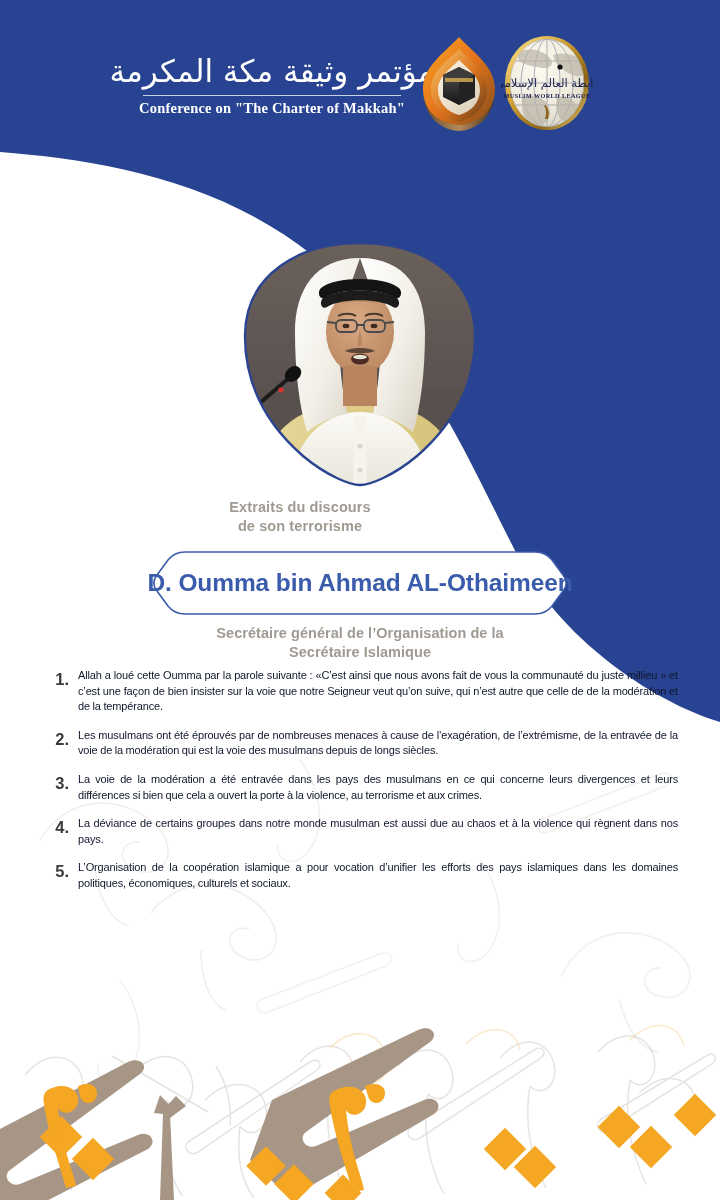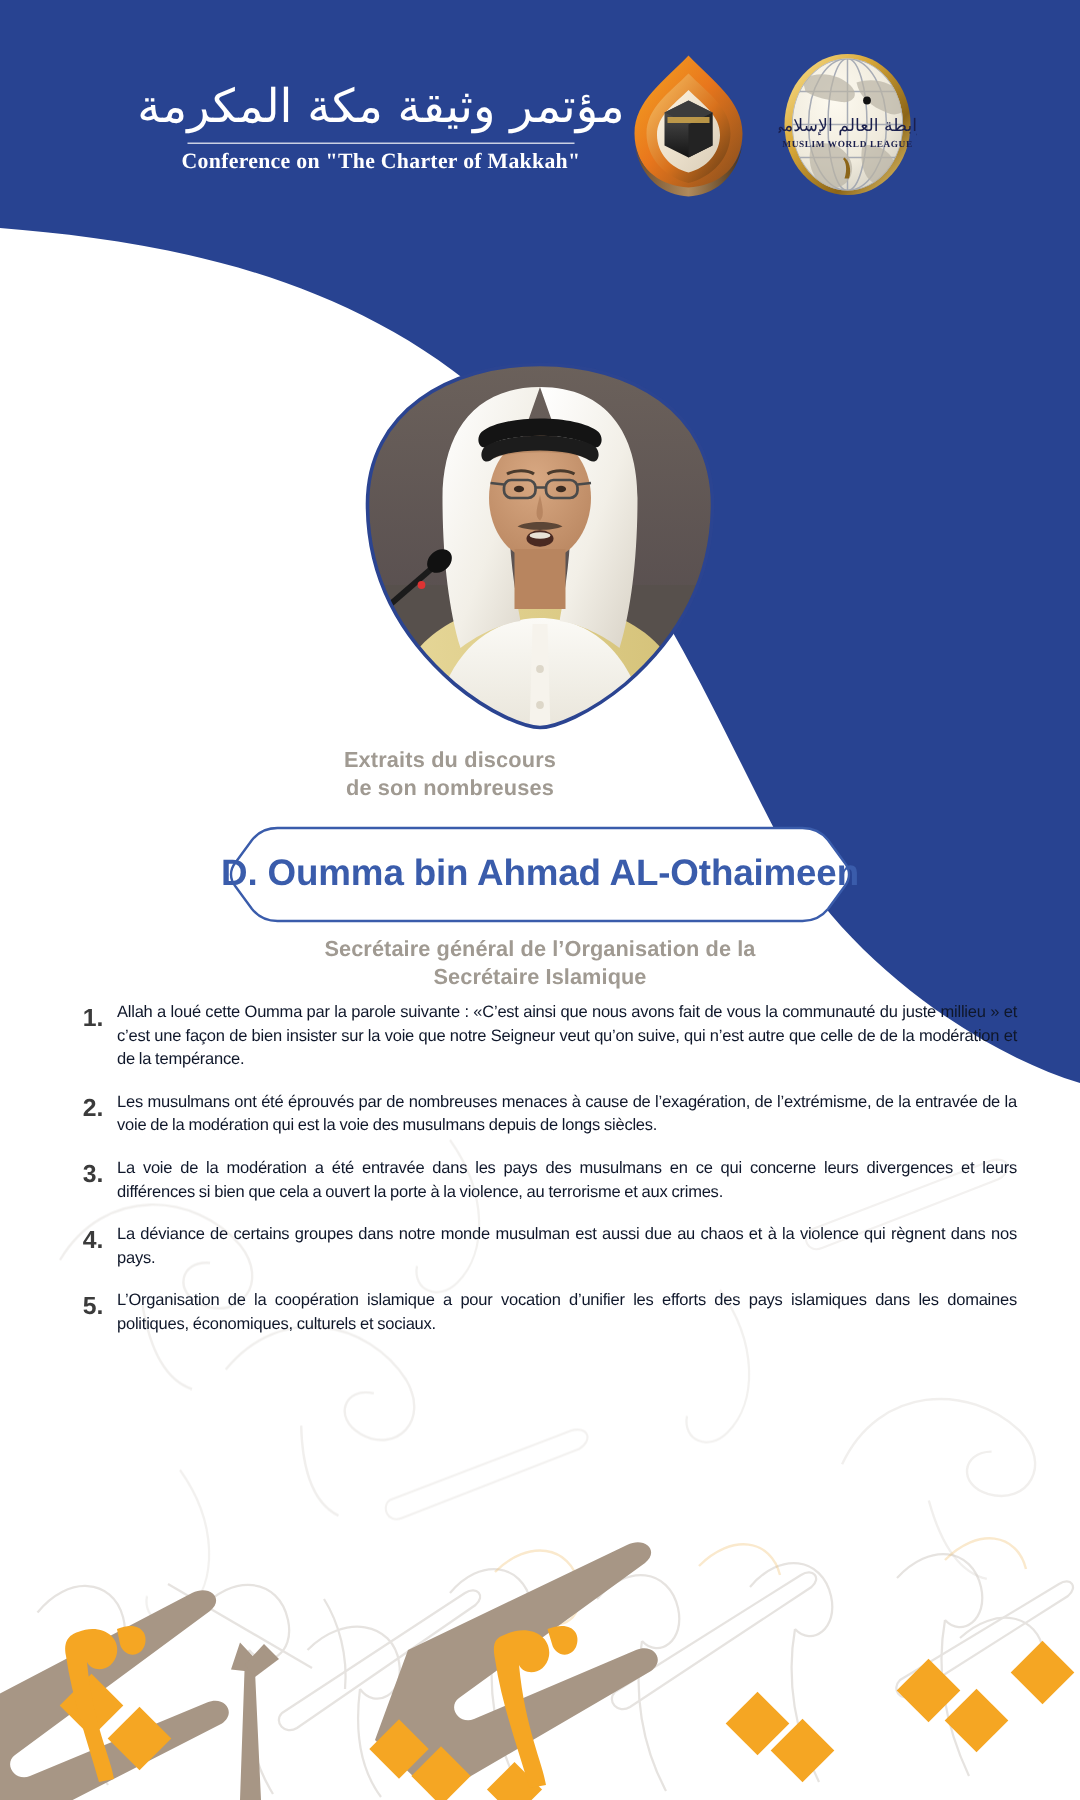--- a/index.html
+++ b/index.html
@@ -14,21 +14,21 @@
     background:#ffffff;
   }
 
   
   .bg-layer{ position:absolute; inset:0; }
   .bg-svg{ position:absolute; inset:0; width:720px; height:1200px; display:block; }
 
   
   .header{
     position:absolute; top:0; left:0; width:720px; height:165px;
-    display:flex; align-items:center; justify-content:center; gap:18px;
+    display:flex; align-items:center; justify-content:center; 
     z-index:6;
   }
   .conf-logo{
     display:flex; flex-direction:column; align-items:center;
     width:290px; padding-top:4px;
   }
   .conf-arabic{
     font-family:"DejaVu Sans", sans-serif;
     font-size:31px; color:#ffffff; letter-spacing:0px;
     line-height:1.25; white-space:nowrap; direction:rtl;
@@ -408,21 +408,21 @@
 
         <path d="M6 186 C 14 178, 22 180, 24 188 C 18 192, 10 192, 6 186 Z" fill="#7d9a4e" opacity=".8"></path>
       </g>
 
       <use href="#ogee" fill="none" stroke="#2b4491" stroke-width="2.4"></use>
     </svg>
   </div>
 
   <div class="pre-title">
     <div>Extraits du discours</div>
-    <div>de son nombreuses</div>
+    <div>de son terrorisme</div>
   </div>
 
   <div class="name-badge">
     <svg viewBox="0 0 418 68">
       <path d="M34 3 L384 3 C 392 3, 397 6, 401 11 L 412 26
                C 416 31, 416 37, 412 42 L 401 57 C 397 62, 392 65, 384 65
                L 34 65 C 26 65, 21 62, 17 57 L 6 42 C 2 37, 2 31, 6 26
                L 17 11 C 21 6, 26 3, 34 3 Z" fill="#ffffff" stroke="#3a5cab" stroke-width="1.6" stroke-linejoin="round"></path>
     </svg>
     <div class="name-text">D. Oumma bin Ahmad AL-Othaimeen</div>

